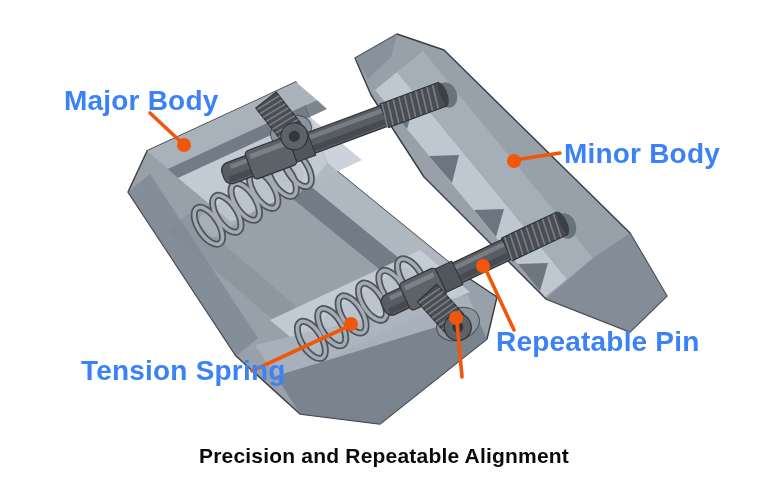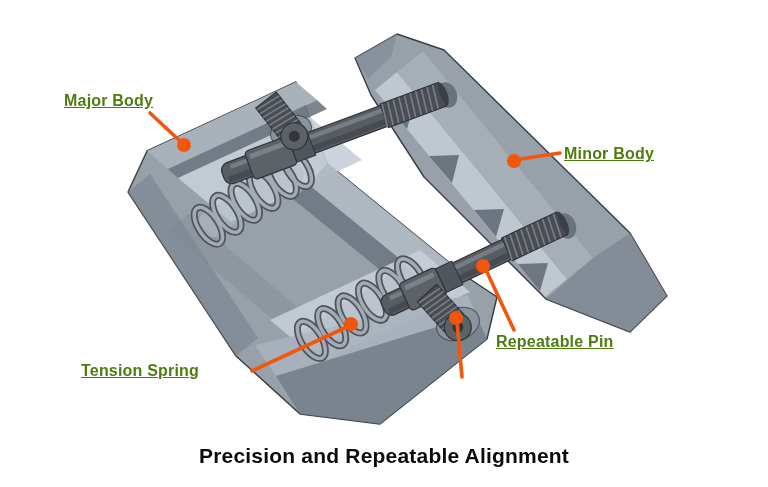--- a/index.html
+++ b/index.html
@@ -2,22 +2,22 @@
 <html><head>
 <meta charset="utf-8">
 <style>
   html,body{margin:0;padding:0;background:#ffffff;}
   .stage{
     position:relative;width:768px;height:487px;background:#ffffff;
     font-family:"Liberation Sans","DejaVu Sans",sans-serif;overflow:hidden;
   }
   .stage svg{position:absolute;left:0;top:0;}
   .lbl{
-    position:absolute;font-weight:bold;font-size:16px;line-height:22px;
-    color:#4d7c0f;white-space:nowrap;letter-spacing:0.2px;text-decoration:underline;
+    position:absolute;font-weight:bold;font-size:28px;line-height:22px;
+    color:#3b82f6;white-space:nowrap;letter-spacing:0.2px;
   }
   .caption{
     position:absolute;left:0;top:444px;width:768px;text-align:center;
     font-weight:bold;font-size:21px;color:#0a0a0a;letter-spacing:0.2px;
   }
 </style>
 </head>
 <body>
 
 <div class="stage">

